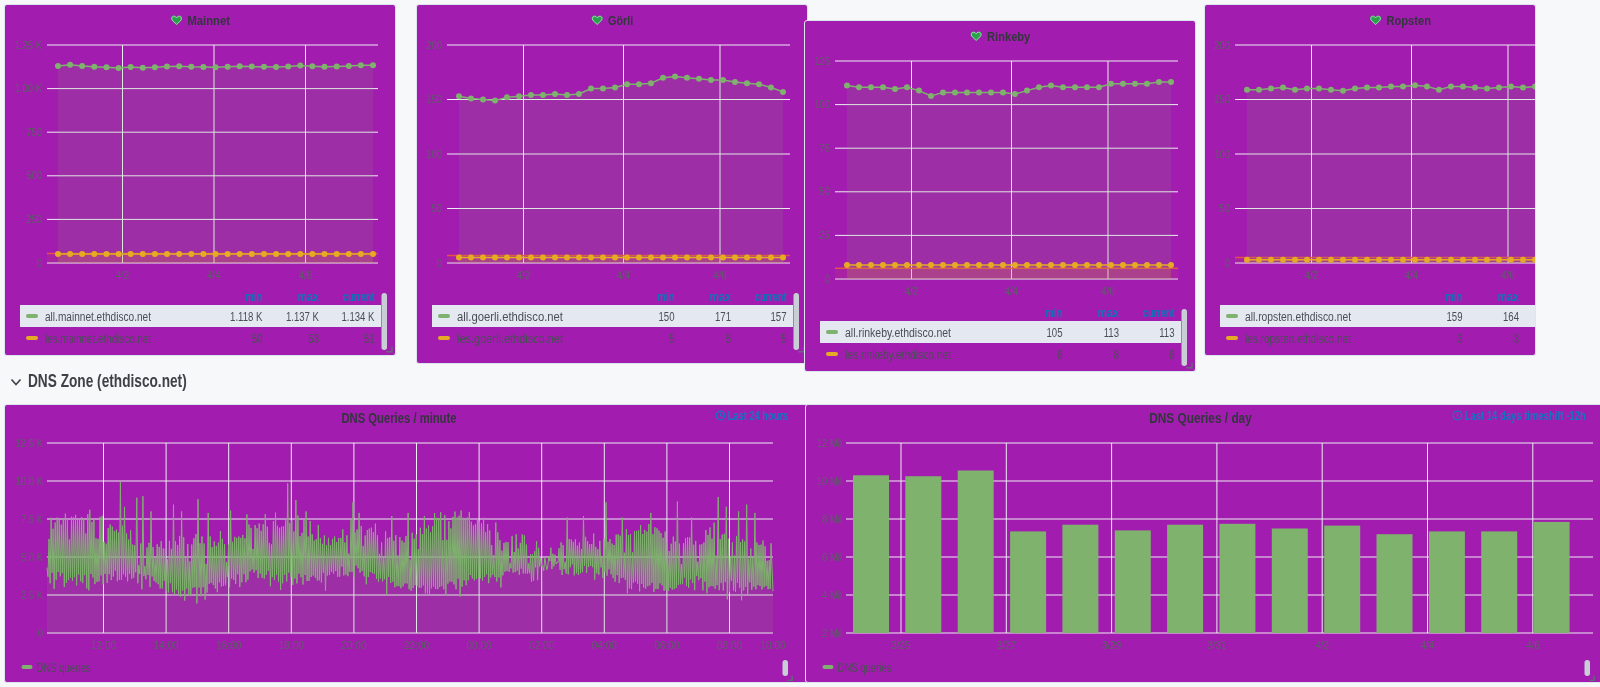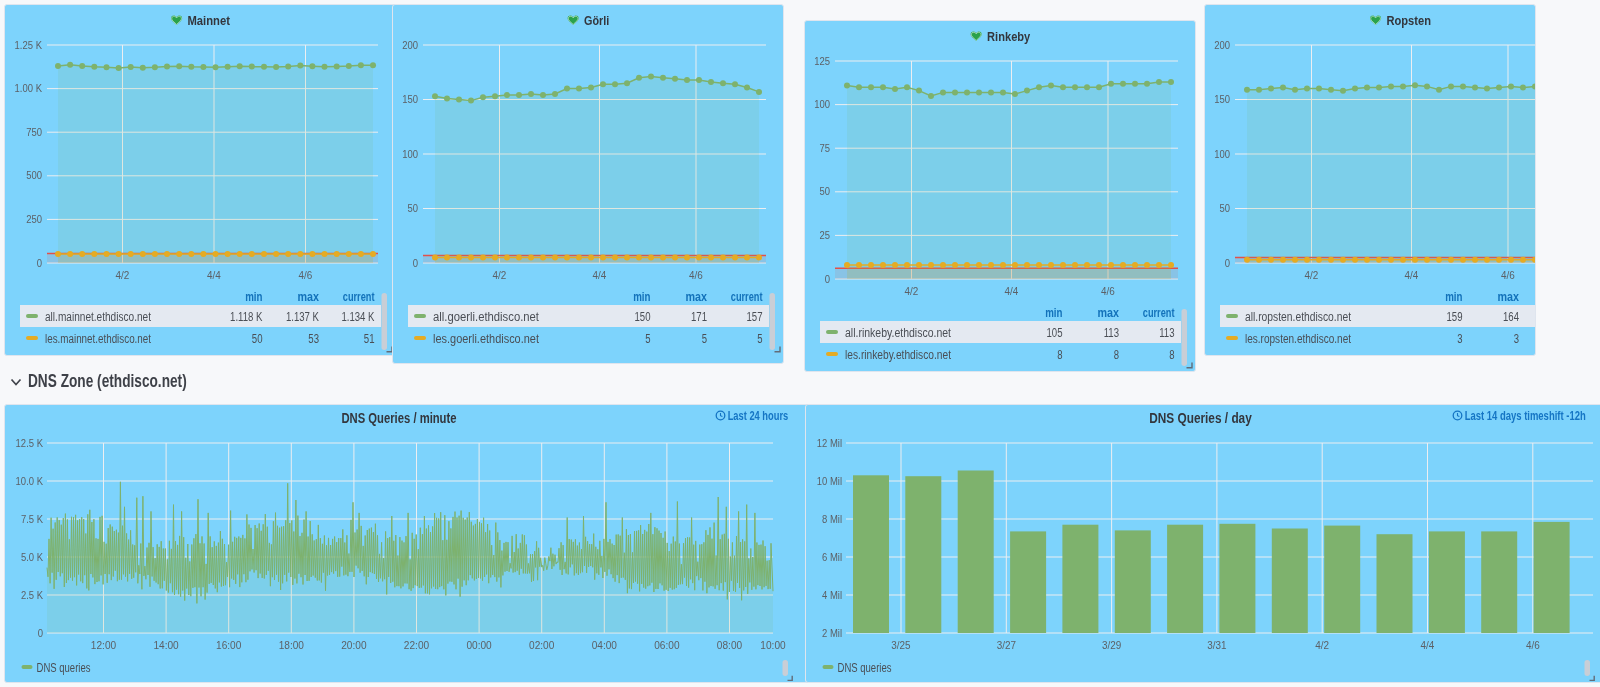--- a/index.html
+++ b/index.html
@@ -1,16 +1,16 @@
 <!DOCTYPE html>
 <html><head><meta charset="utf-8"><style>
 
 * { margin:0; padding:0; box-sizing:border-box; }
 html,body { width:1600px; height:687px; background:#f7f8fa; font-family:"Liberation Sans",sans-serif; overflow:hidden; }
-.panel { position:absolute; background:#7dd3fc; border:1px solid #dfe5ee; border-radius:3px; overflow:hidden; }
+.panel { position:absolute; background:#a21caf; border:1px solid #dfe5ee; border-radius:3px; overflow:hidden; }
 
 </style></head><body>
 <div class="panel" style="left:4px;top:4px;width:392px;height:352px">
 <svg width="390" height="350">
 <g transform="translate(165.1,9)">
 <path transform="scale(1.1) translate(-0.4,-0.6)" d="M6.3 3.4 C5.2 1.7 3.3 1.4 2.1 2.5 C0.8 3.8 1.0 5.7 2.4 7.0 L6.3 10.7 L10.2 7.0 C11.6 5.7 11.8 3.8 10.5 2.5 C9.3 1.4 7.4 1.7 6.3 3.4 Z" fill="#2aa24c"></path>
         <path transform="scale(1.1) translate(-0.4,-0.6)" d="M6.3 4.1 C5.4 2.6 3.6 2.2 2.6 3.1 C1.5 4.2 1.7 5.8 2.9 6.9 L6.3 10.1 L9.7 6.9 C10.9 5.8 11.1 4.2 10.0 3.1 C9.0 2.2 7.2 2.6 6.3 4.1 Z" fill="none" stroke="#ffffff" stroke-width="0.55" opacity="0.85"></path>
 <text x="17.4" y="11" font-size="13.5" fill="#33363d" font-weight="bold" textLength="42.5" lengthAdjust="spacingAndGlyphs">Mainnet</text>
 </g>
 <line x1="42" y1="258" x2="373" y2="258" stroke="#eceef1"></line>
@@ -101,21 +101,21 @@
 <text x="314" y="315.5" font-size="12" fill="#4a4e55" text-anchor="end" textLength="33.1" lengthAdjust="spacingAndGlyphs">1.137 K</text>
 <text x="369.5" y="315.5" font-size="12" fill="#4a4e55" text-anchor="end" textLength="33.1" lengthAdjust="spacingAndGlyphs">1.134 K</text>
 <rect x="21" y="331" width="12" height="4" rx="2" fill="#e5ab23"></rect>
 <text x="40" y="337.5" font-size="12" fill="#4a4e55" textLength="106.0" lengthAdjust="spacingAndGlyphs">les.mainnet.ethdisco.net</text>
 <text x="257.5" y="337.5" font-size="12" fill="#4a4e55" text-anchor="end" textLength="10.7" lengthAdjust="spacingAndGlyphs">50</text>
 <text x="314" y="337.5" font-size="12" fill="#4a4e55" text-anchor="end" textLength="10.7" lengthAdjust="spacingAndGlyphs">53</text>
 <text x="369.5" y="337.5" font-size="12" fill="#4a4e55" text-anchor="end" textLength="10.7" lengthAdjust="spacingAndGlyphs">51</text>
 <rect x="376.5" y="288" width="5.5" height="57" rx="2.7" fill="#c9ced6"></rect>
 <path d="M381.5 346.8 H387 V341.5" stroke="#626c78" stroke-width="1.4" fill="none"></path>
 </svg></div>
-<div class="panel" style="left:392px;top:4px;width:392px;height:360px">
+<div class="panel" style="left:416px;top:4px;width:392px;height:360px">
 <svg width="390" height="350">
 <g transform="translate(173.7,9)">
 <path transform="scale(1.1) translate(-0.4,-0.6)" d="M6.3 3.4 C5.2 1.7 3.3 1.4 2.1 2.5 C0.8 3.8 1.0 5.7 2.4 7.0 L6.3 10.7 L10.2 7.0 C11.6 5.7 11.8 3.8 10.5 2.5 C9.3 1.4 7.4 1.7 6.3 3.4 Z" fill="#2aa24c"></path>
         <path transform="scale(1.1) translate(-0.4,-0.6)" d="M6.3 4.1 C5.4 2.6 3.6 2.2 2.6 3.1 C1.5 4.2 1.7 5.8 2.9 6.9 L6.3 10.1 L9.7 6.9 C10.9 5.8 11.1 4.2 10.0 3.1 C9.0 2.2 7.2 2.6 6.3 4.1 Z" fill="none" stroke="#ffffff" stroke-width="0.55" opacity="0.85"></path>
 <text x="17.4" y="11" font-size="13.5" fill="#33363d" font-weight="bold" textLength="25.2" lengthAdjust="spacingAndGlyphs">Görli</text>
 </g>
 <line x1="30" y1="258" x2="373" y2="258" stroke="#eceef1"></line>
 <text x="25" y="261.5" font-size="11" fill="#5c6066" text-anchor="end" textLength="5.3" lengthAdjust="spacingAndGlyphs">0</text>
 <line x1="30" y1="203.5" x2="373" y2="203.5" stroke="#eceef1"></line>
 <text x="25" y="207" font-size="11" fill="#5c6066" text-anchor="end" textLength="10.5" lengthAdjust="spacingAndGlyphs">50</text>

